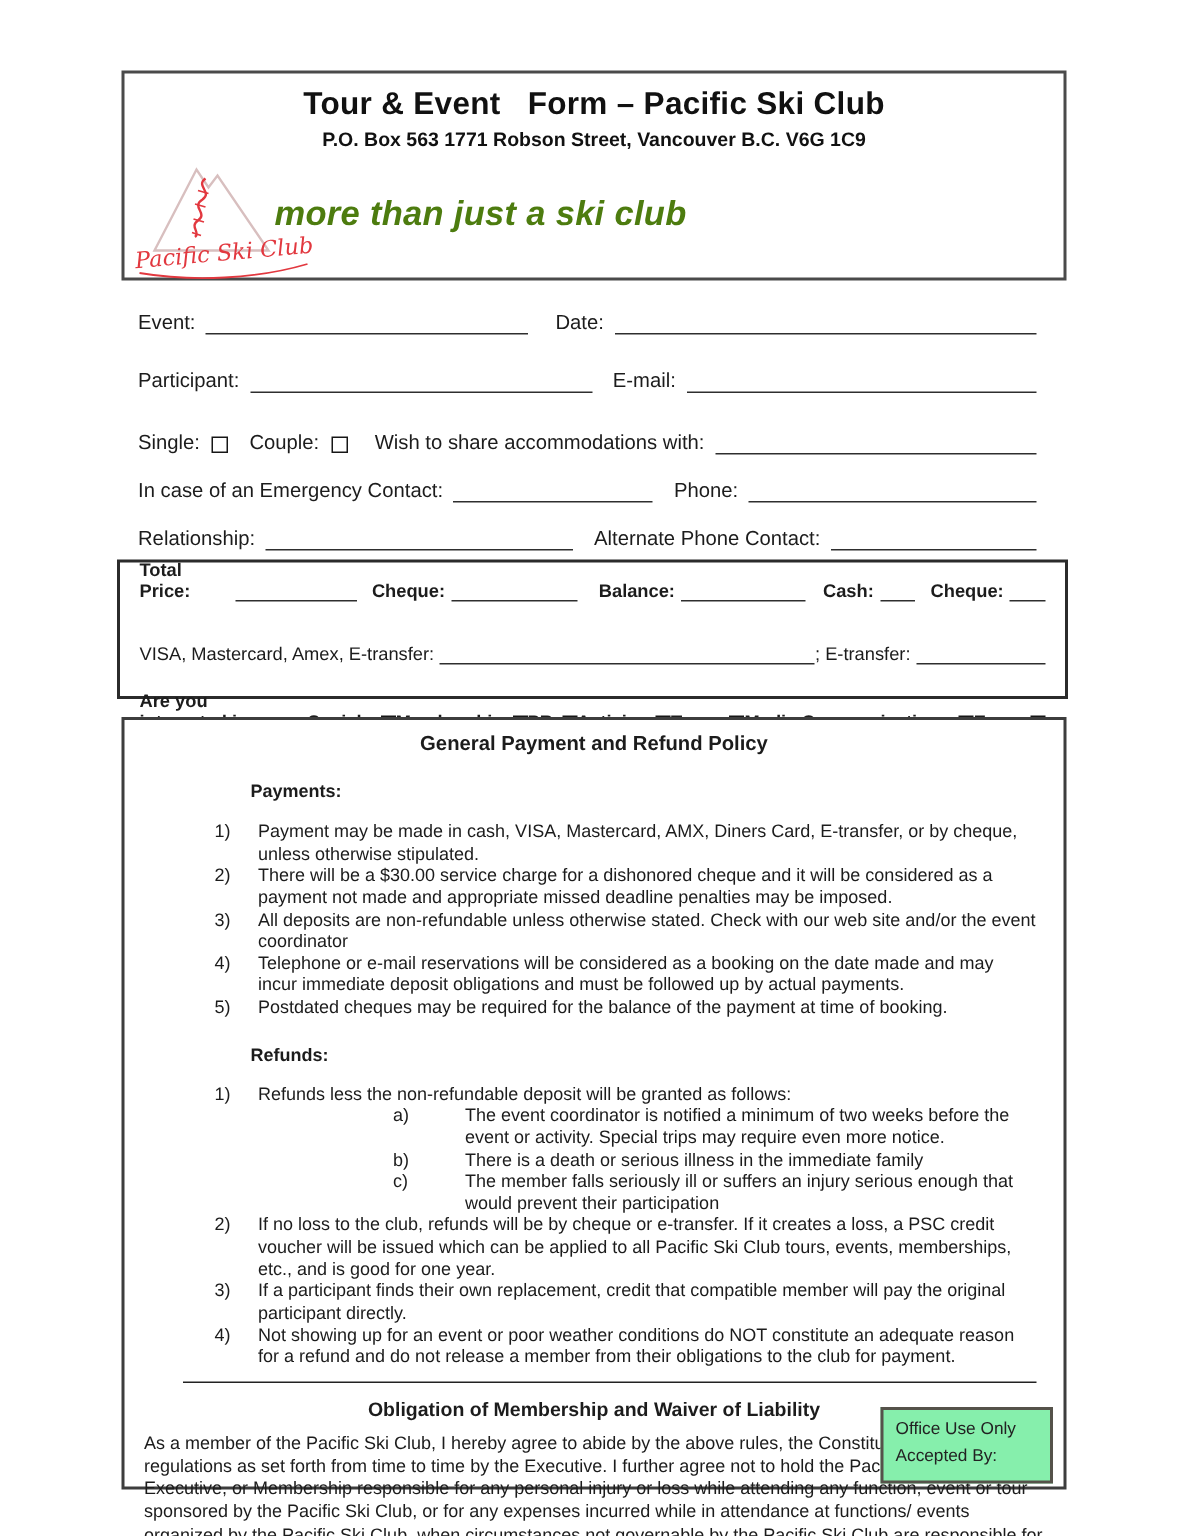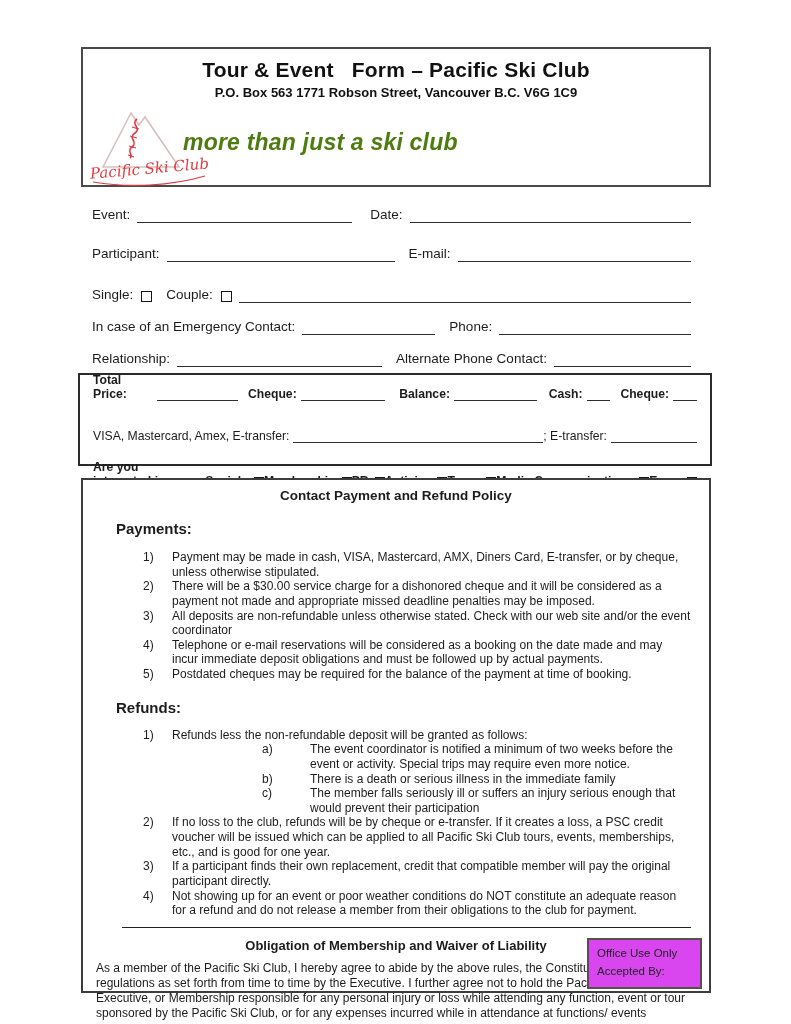--- a/index.html
+++ b/index.html
@@ -58,34 +58,34 @@
   }
   .interest { display: flex; align-items: flex-end; white-space: nowrap; }
   .interest .cbx { width: 10px; height: 10px; margin-left: 6px; margin-bottom: 1px; }
 
   
   .policy-box {
     position: absolute; left: 81px; top: 478px; width: 630px; height: 515px;
     border: 2px solid #3d3d3d; background: #fff; font-size: 12px; position: absolute;
   }
   .policy-title { margin-top: 8px; text-align: center; font-size: 13.5px; font-weight: bold; }
-  .sec-heading { margin: 17px 0 0 33px; font-weight: bold; font-size: 15px; }
+  .sec-heading { margin: 17px 0 0 84px; font-weight: bold; font-size: 12px; }
   .plist { margin: 13px 0 0 60px; line-height: 1.22; }
   .plist.refunds { margin-top: 12px; }
   .prow { display: flex; padding-right: 18px; }
   .prow .n { flex: none; width: 29px; }
   .prow .t { flex: 1; }
   .prow.ind2 { padding-left: 119px; }
   .prow.ind2 .n { width: 48px; }
   .divider { margin: 9px 18px 0 39px; border-top: 1.6px solid #222; }
   .waiver-title { margin-top: 10px; text-align: center; font-size: 13px; font-weight: bold; }
   .waiver-text { margin: 8px 8px 0 13px; font-size: 12px; line-height: 1.27; }
   .office-box {
     position: absolute; left: 504px; top: 458px; width: 115px; height: 51px;
-    background: #d946ef; border: 2px solid #55524a; padding: 5px 4px 0 8px;
+    background: #86efac; border: 2px solid #55524a; padding: 5px 4px 0 8px;
     font-size: 11.5px; line-height: 1.55; color: #222;
   }
 </style>
 </head>
 <body>
 
 <div class="page">
 
   <div class="header-box">
     <div class="header-title">Tour &amp; Event   Form – Pacific Ski Club</div>
@@ -112,20 +112,21 @@
     <span class="ln" style="width:228px"></span>
     <span class="lbl ml14">E-mail:</span>
     <span class="ln grow"></span>
   </div>
 
   <div class="frow" style="top:283px">
     <span class="lbl">Single:</span>
     <span class="cbx"></span>
     <span class="lbl ml14">Couple:</span>
     <span class="cbx"></span>
+    <span class="lbl ml18">Wish to share accommodations with:</span>
     <span class="ln grow"></span>
   </div>
 
   <div class="frow" style="top:315px">
     <span class="lbl">In case of an Emergency Contact:</span>
     <span class="ln" style="width:133px"></span>
     <span class="lbl ml14">Phone:</span>
     <span class="ln grow"></span>
   </div>
 
@@ -191,21 +192,21 @@
 
           <span class="interest">
             <span>Exec.</span>
             <span class="cbx"></span>
           </span>
         </span>
     </div>
   </div>
 
   <div class="policy-box">
-    <div class="policy-title">Contact Payment and Refund Policy</div>
+    <div class="policy-title">General Payment and Refund Policy</div>
 
     <div class="sec-heading">Payments:</div>
     <div class="plist">
 
         <div class="prow ind1">
           <span class="n">1)</span>
           <span class="t">Payment may be made in cash, VISA, Mastercard, AMX, Diners Card, E-transfer, or by cheque, unless otherwise stipulated.</span>
         </div>
 
         <div class="prow ind1">

